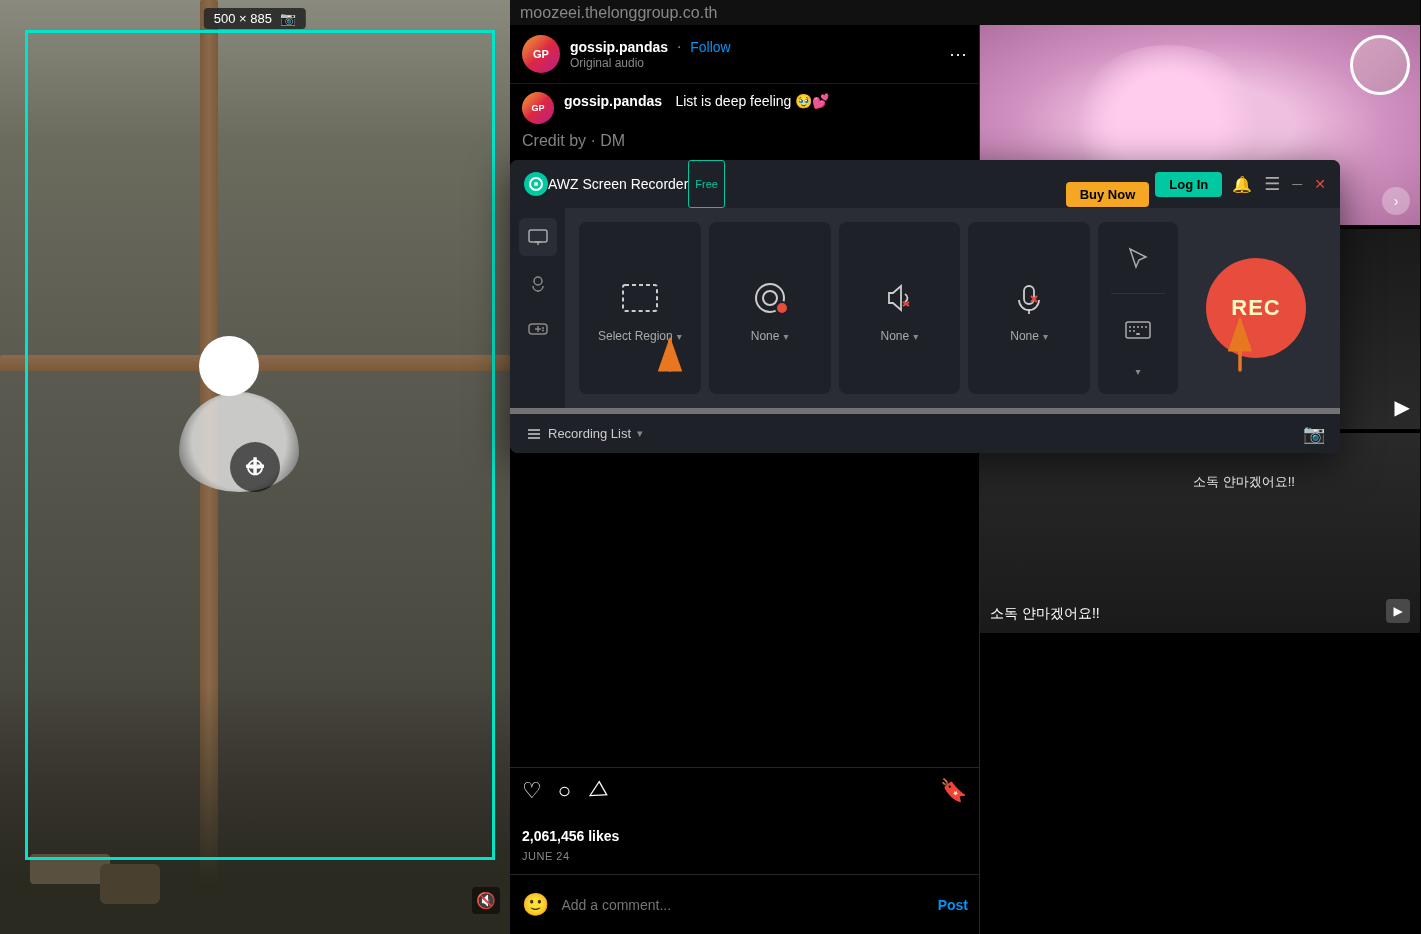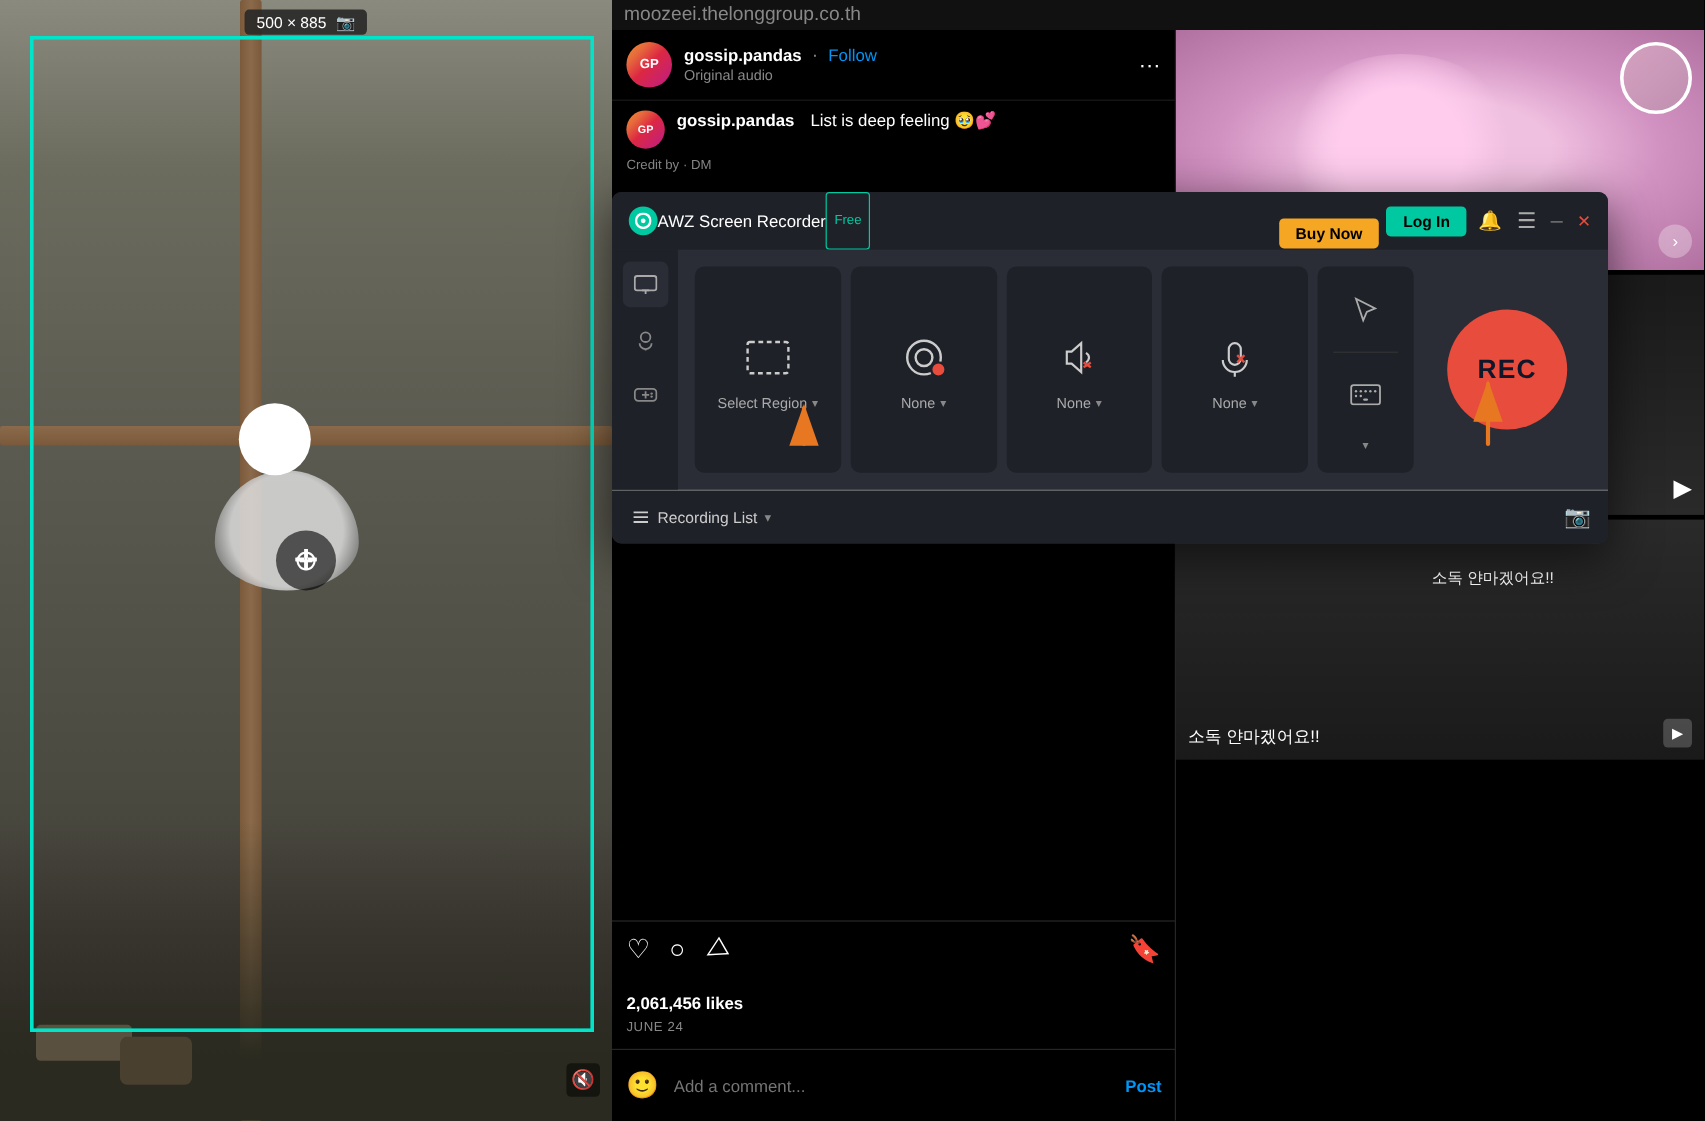--- a/index.html
+++ b/index.html
@@ -133,21 +133,21 @@
 
     .ig-post-caption {
       padding: 8px 12px;
       display: flex;
       gap: 10px;
       align-items: flex-start;
       border-top: 1px solid #1a1a1a;
     }
 
     .ig-caption-text { color: #fff; font-size: 14px; }
-    .ig-credit { color: #888; font-size: 11px; padding-left: 12px; padding-bottom: 8px; }
+    .ig-credit { color: #888; font-size: 16px; padding-left: 12px; padding-bottom: 8px; }
 
     
     .comments-area {
       overflow-y: auto;
       max-height: 500px;
       padding: 0 12px;
     }
 
     .view-replies {
       color: #888;
@@ -491,34 +491,34 @@
     }
 
     .awz-rec-btn {
       width: 100px;
       height: 100px;
       background: #e74c3c;
       border-radius: 50%;
       display: flex;
       align-items: center;
       justify-content: center;
-      color: #0f172a;
+      color: #fef9c3;
       font-size: 22px;
       font-weight: 700;
       cursor: pointer;
       margin: auto;
       flex-shrink: 0;
       letter-spacing: 1px;
     }
 
     
     .awz-footer {
       height: 45px;
       background: #1e2128;
-      border-top: 1px solid #737373;
+      border-top: 6px solid #737373;
       display: flex;
       align-items: center;
       padding: 0 14px 0 8px;
       gap: 8px;
     }
 
     .awz-recording-list-btn {
       display: flex;
       align-items: center;
       gap: 6px;

